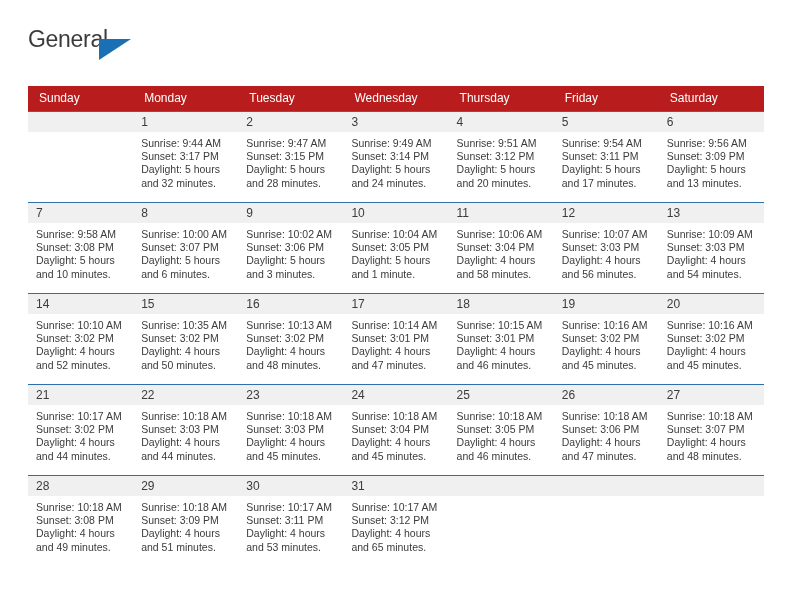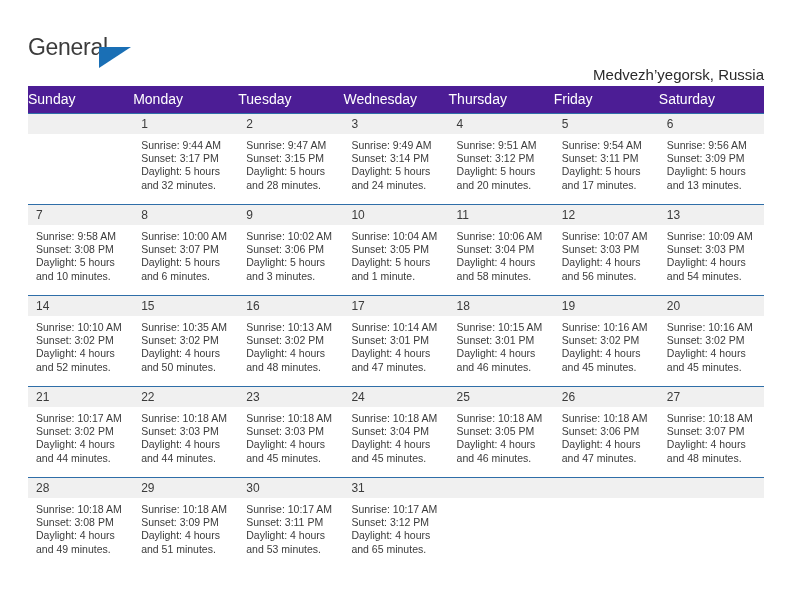--- a/index.html
+++ b/index.html
@@ -16,21 +16,21 @@
     width: 792px;
     height: 612px;
     position: relative;
     padding: 0 28px;
   }
 
   
   .header {
     height: 86px;
     display: flex;
-    align-items: flex-end;
+    align-items: flex-start;
     justify-content: space-between;
     padding-top: 26px;
   }
 
   .logo {
     position: relative;
     width: 130px;
     height: 52px;
   }
   .logo-general {
@@ -77,26 +77,26 @@
   }
 
   
   .calendar {
     width: 736px;
     border-collapse: collapse;
     table-layout: fixed;
   }
 
   .dow-row th {
-    background: #4c1d95;
+    background: #b91c1c;
     color: #ffffff;
-    font-size: 14px;
+    font-size: 12px;
     font-weight: normal;
     text-align: left;
-    padding: 5px 0 6px 0;
+    padding: 5px 0 6px 11px;
     height: 21px;
   }
 
   .week-row td {
     vertical-align: top;
     padding: 0;
     border-top: 1px solid #2f6ea8;
     height: 90px;
   }
 
@@ -128,21 +128,20 @@
 <body>
 
 <div class="page">
 
   <div class="header">
     <div class="logo">
       <span class="logo-general">General</span>
       <span class="logo-tri"></span>
     </div>
     <div class="title-block">
-      <div class="cal-subtitle">Medvezh’yegorsk, Russia</div>
     </div>
   </div>
 
   <table class="calendar">
     <thead>
       <tr class="dow-row">
         <th>Sunday</th>
         <th>Monday</th>
         <th>Tuesday</th>
         <th>Wednesday</th>

